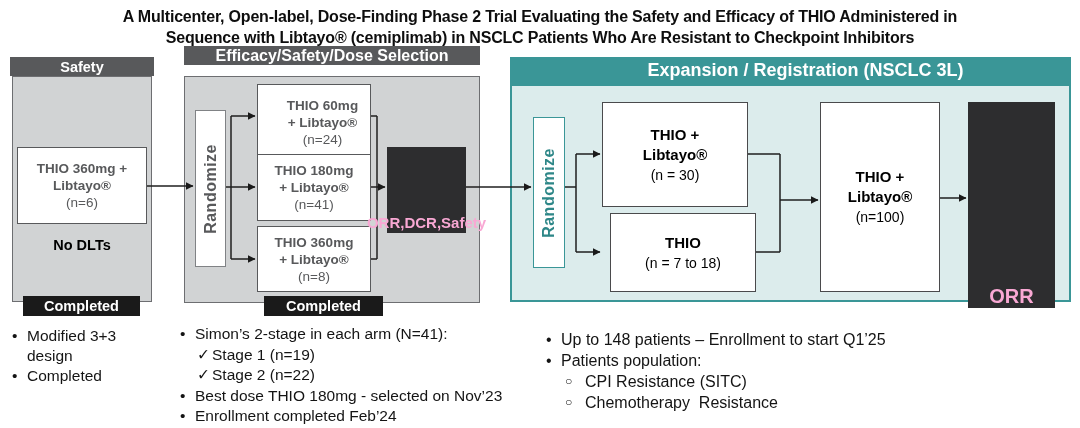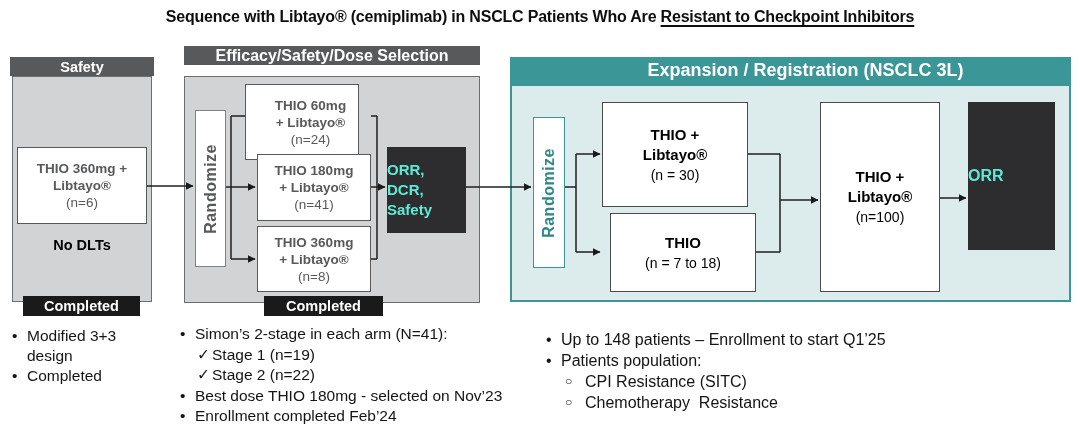--- a/index.html
+++ b/index.html
@@ -3,57 +3,57 @@
 <meta charset="utf-8">
 <style>
   html,body{margin:0;padding:0;background:#fff;}
   .stage{
     position:relative;width:1080px;height:428px;background:#ffffff;overflow:hidden;
     font-family:"Liberation Sans","DejaVu Sans",sans-serif;color:#111;
   }
   
   .title{position:absolute;left:0;top:6px;width:1080px;text-align:center;
     font-weight:bold;font-size:16px;line-height:21px;color:#0e0e0e;letter-spacing:-0.2px;}
-  .title .ul{text-decoration:underline;text-underline-offset:3px;text-decoration-thickness:1.5px;}
+  .title .ul{text-underline-offset:3px;text-decoration-thickness:1.5px;}
   
   .sec-header{position:absolute;display:flex;align-items:center;justify-content:center;
     color:#fff;font-weight:bold;box-sizing:border-box;}
   .sec-body{position:absolute;box-sizing:border-box;}
   #sec1-header{left:10px;top:57px;width:144px;height:19px;background:#58595B;font-size:14.5px;}
   #sec1-body{left:12px;top:76px;width:140px;height:226px;background:#D1D3D4;border:1.5px solid #6D6E71;}
   #sec2-header{left:184px;top:46px;width:296px;height:19px;background:#58595B;font-size:16px;}
   #sec2-body{left:184px;top:76px;width:296px;height:227px;background:#D1D3D4;border:1.5px solid #6D6E71;}
   #sec3-header{left:510px;top:57px;width:561px;height:27px;background:#3A9697;font-size:18px;padding-left:30px;}
   #sec3-body{left:510px;top:84px;width:561px;height:218px;background:#DCECEC;border:2px solid #3A9697;}
   
   .arm-box{position:absolute;background:#fff;border:1.5px solid #58595B;box-sizing:border-box;
     display:flex;flex-direction:column;align-items:center;justify-content:center;
     color:#58595B;font-weight:bold;font-size:13.5px;line-height:17px;text-align:center;}
   .arm-box .n{font-weight:normal;}
   .arm-box.black-text{color:#000;font-size:15px;line-height:20px;border:1.5px solid #4A4A4C;}
   .arm-box.black-text .n{font-size:14px;}
   #sec1-arm{left:17px;top:147px;width:130px;height:77px;}
-  #sec2-arm1{left:245px;top:84px;width:114px;height:76px;padding-left:17px;}
+  #sec2-arm1{left:257px;top:84px;width:114px;height:76px;padding-left:17px;}
   #sec2-arm2{left:257px;top:154px;width:114px;height:67px;}
   #sec2-arm3{left:257px;top:226px;width:114px;height:66px;}
   #sec3-arm1{left:602px;top:102px;width:146px;height:105px;}
   #sec3-arm2{left:602px;top:213px;width:146px;height:79px;margin-left:8px;}
   #sec3-cont{left:820px;top:102px;width:120px;height:190px;}
   
   .randomize{position:absolute;background:#fff;box-sizing:border-box;
     display:flex;align-items:center;justify-content:center;}
   .randomize span{writing-mode:vertical-rl;transform:rotate(180deg);
     font-weight:bold;font-size:16px;letter-spacing:0.5px;}
   #sec2-rand{left:195px;top:110px;width:31px;height:157px;border:1.5px solid #808285;color:#58595B;}
   #sec3-rand{left:533px;top:117px;width:32px;height:151px;border:1.5px solid #3A9697;color:#2E8788;}
   
-  .endpoint{position:absolute;background:#2D2D2F;color:#5eead4;font-weight:bold;box-sizing:border-box;
-    display:flex;flex-direction:column;align-items:flex-start;justify-content:center;text-align:center;}
+  .endpoint{position:absolute;background:#2D2D2F;color:#f9a8d4;font-weight:bold;box-sizing:border-box;
+    display:flex;flex-direction:row;align-items:flex-end;justify-content:center;text-align:center;}
   #sec2-endpoint{left:387px;top:147px;width:79px;height:86px;font-size:15px;line-height:20px;}
-  #sec3-endpoint{left:968px;top:102px;width:87px;height:148px;font-size:16px;}
+  #sec3-endpoint{left:968px;top:102px;width:87px;height:206px;font-size:20px;}
   
   .badge{position:absolute;background:#1A1A1A;color:#fff;font-weight:bold;font-size:14.5px;
     display:flex;align-items:center;justify-content:center;}
   #sec1-badge{left:23px;top:296px;width:117px;height:20px;}
   #sec2-badge{left:264px;top:296px;width:119px;height:20px;}
   #sec1-note{position:absolute;left:12px;top:237px;width:140px;text-align:center;
     font-weight:bold;font-size:14.5px;color:#000;}
   
   .bullets{position:absolute;color:#141414;}
   #list1{left:12px;top:326px;width:132px;font-size:15.5px;line-height:20px;}
@@ -66,20 +66,21 @@
   #list3 .indent .marker{font-size:12px;line-height:21px;flex:0 0 20px;padding-left:2px;}
   
   #arrows{position:absolute;left:0;top:0;pointer-events:none;}
 </style>
 </head>
 <body>
 
 <div class="stage">
 
   <div class="title">
+    <div>A Multicenter, Open-label, Dose-Finding Phase 2 Trial Evaluating the Safety and Efficacy of THIO Administered in</div>
     <div><span>Sequence with Libtayo® (cemiplimab) in NSCLC Patients Who Are </span><span class="ul">Resistant to Checkpoint Inhibitors</span></div>
   </div>
 
   <div class="sec-body" id="sec1-body"></div>
   <div class="sec-body" id="sec2-body"></div>
   <div class="sec-body" id="sec3-body"></div>
 
   <div class="sec-header" id="sec1-header">Safety</div>
   <div class="sec-header" id="sec2-header">Efficacy/Safety/Dose Selection</div>
   <div class="sec-header" id="sec3-header">Expansion / Registration (NSCLC 3L)</div>

